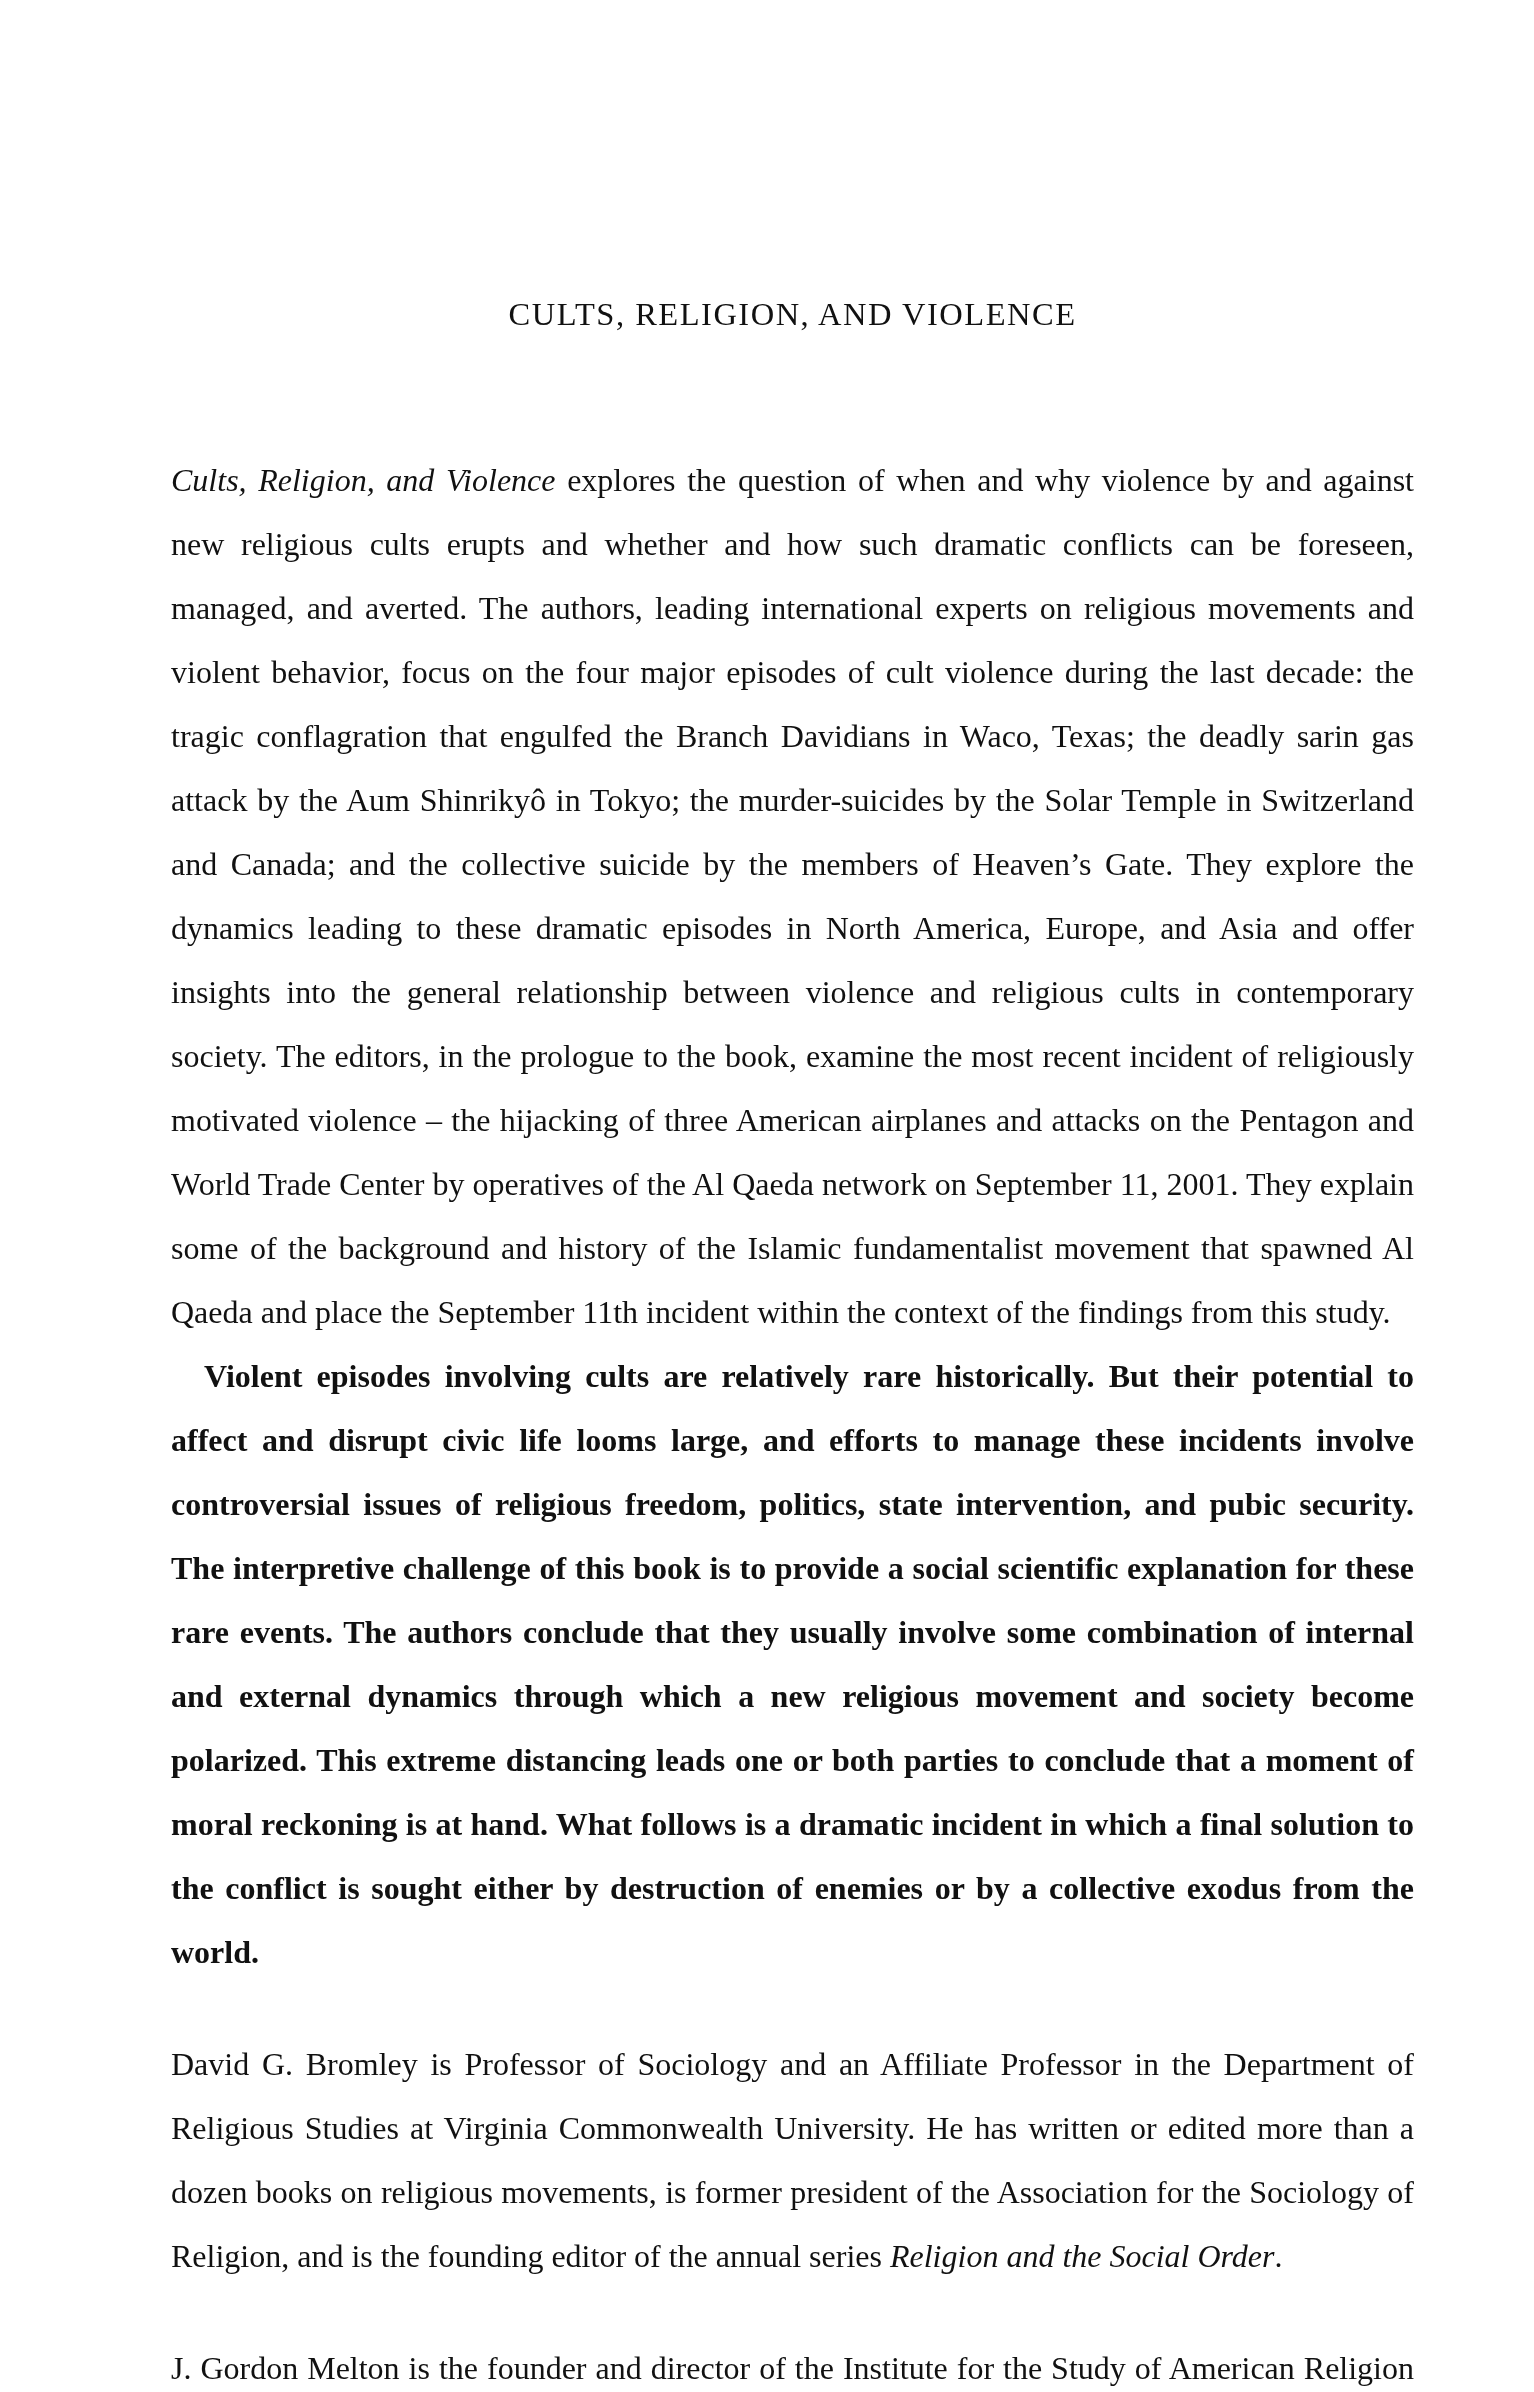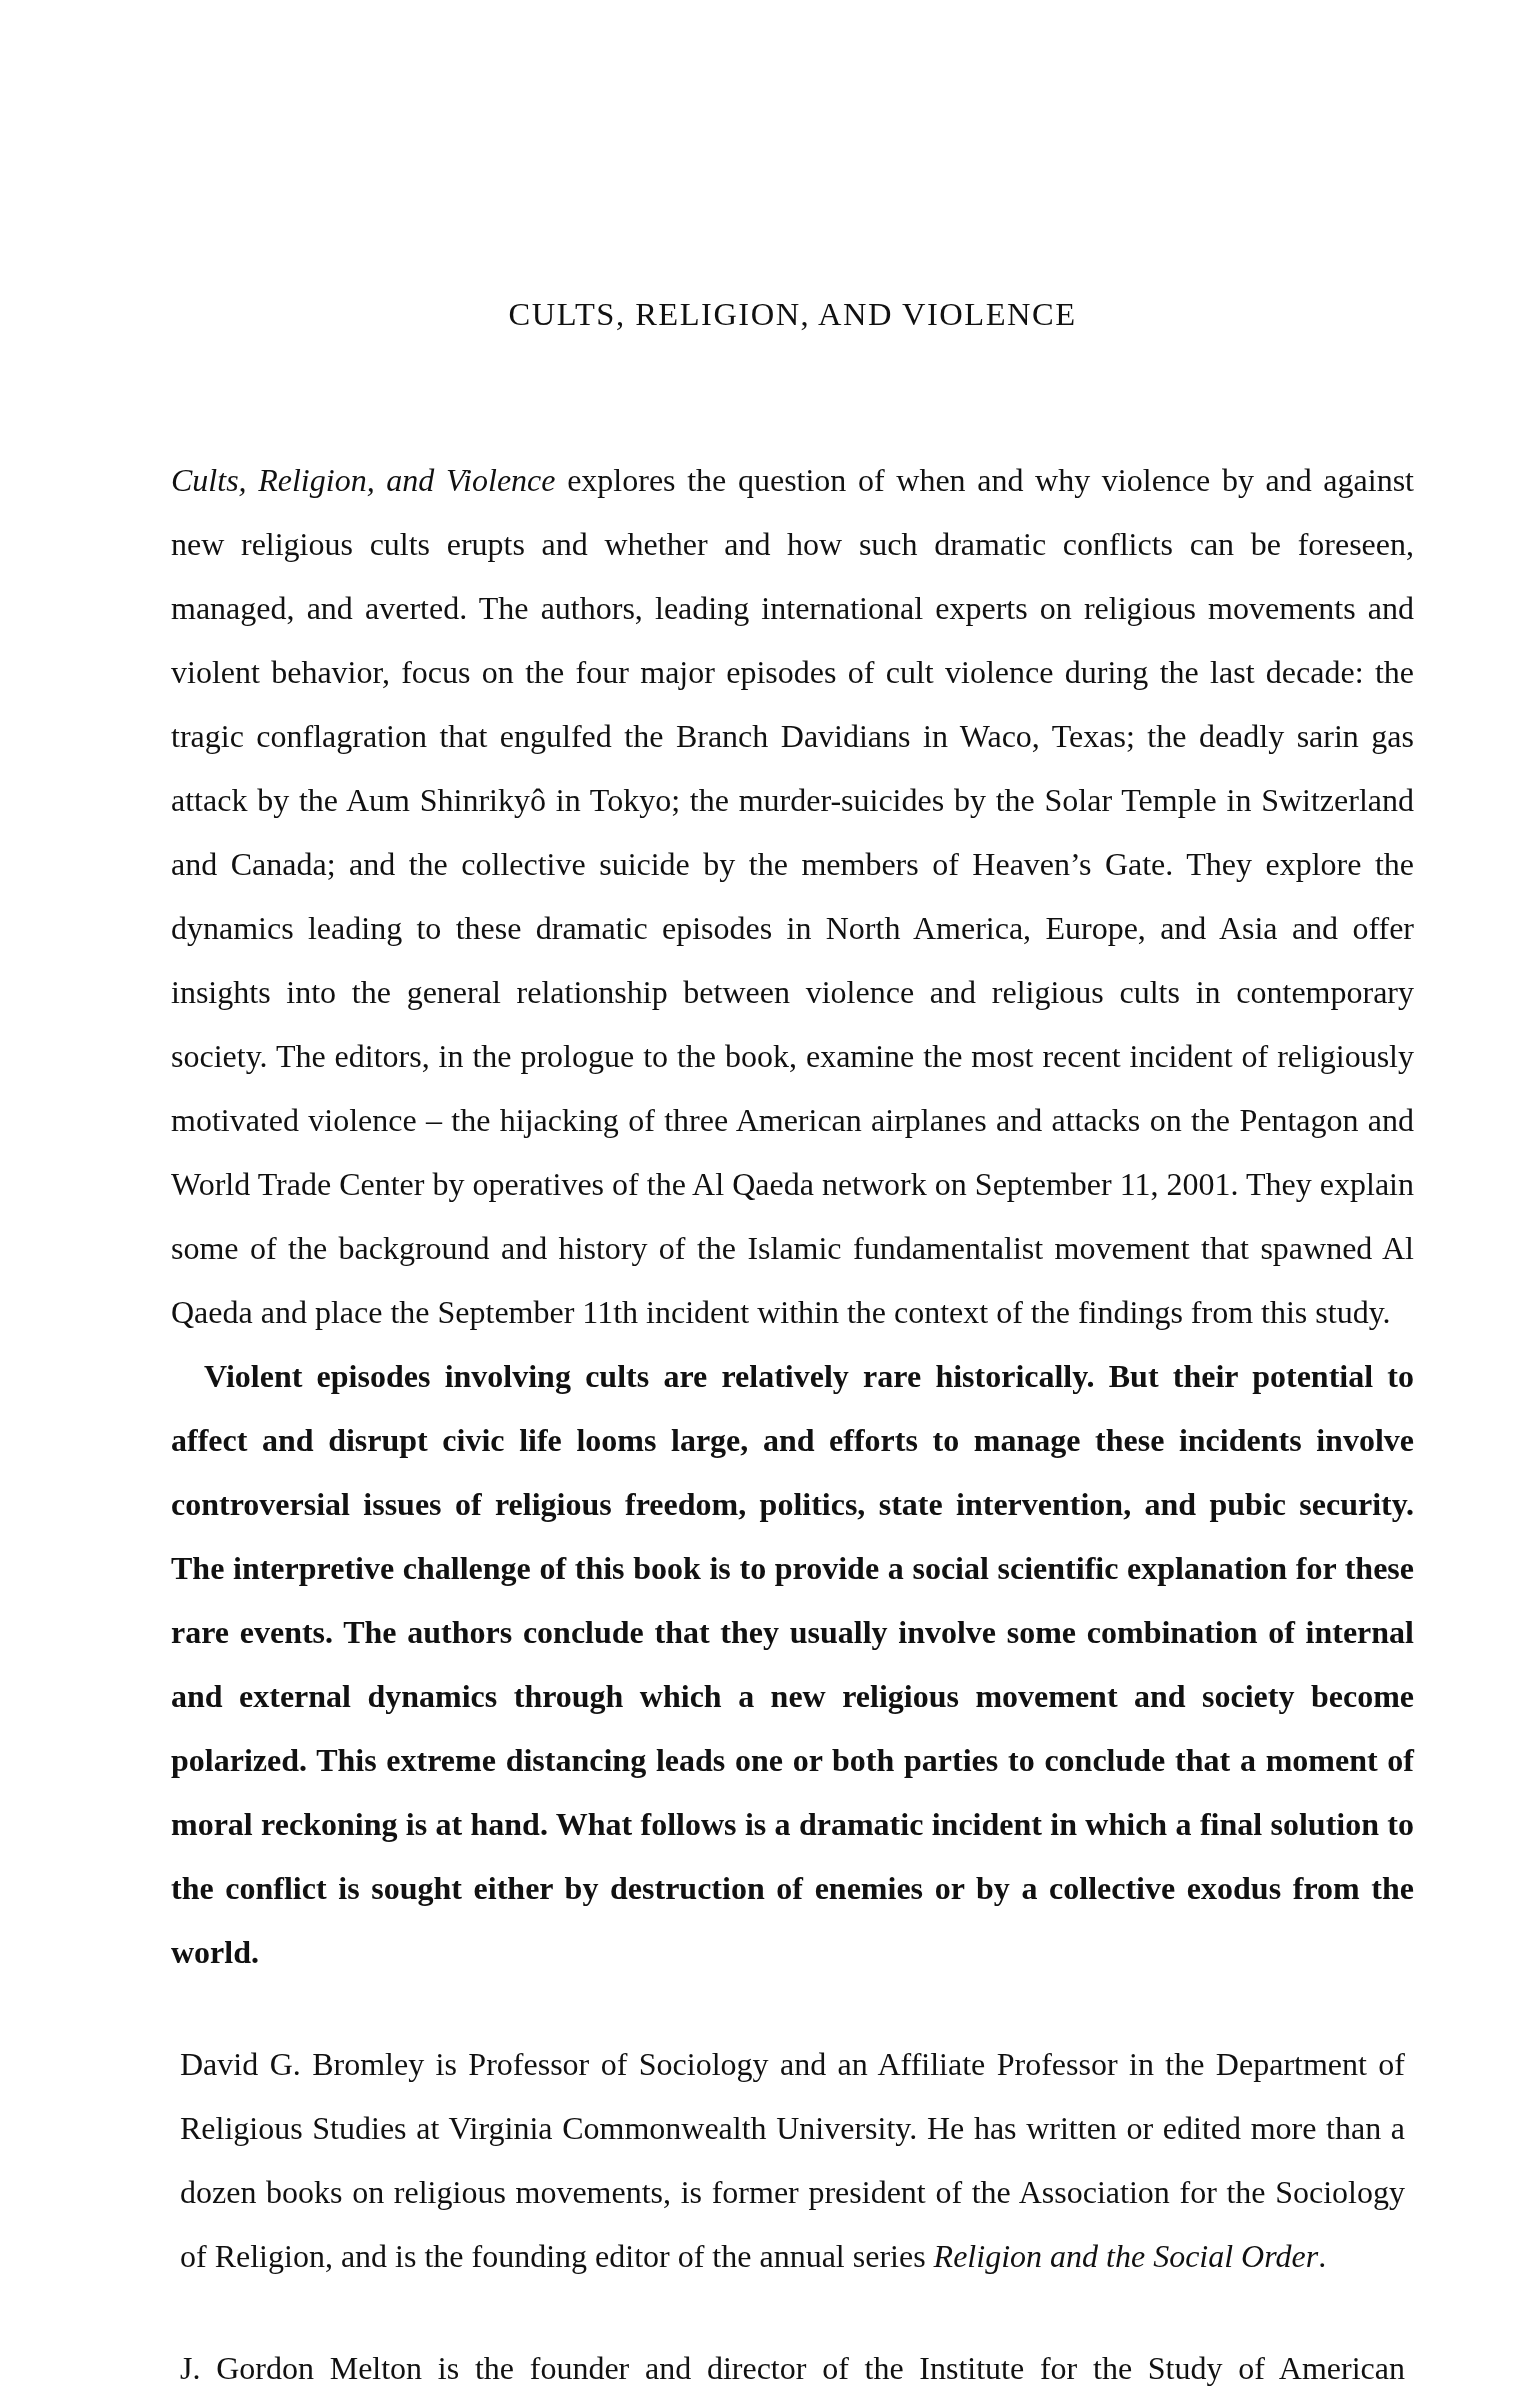--- a/index.html
+++ b/index.html
@@ -44,21 +44,21 @@
     .para {
       margin: 0;
       text-align: justify;
       hyphens: manual;
     }
     .para.indent {
       text-indent: 33px;
       font-weight: bold;
     }
     .bio {
-      margin: 9px;
+      margin: 0;
       text-align: justify;
     }
     .bio-1 { margin-top: 48px; }
     .bio-2 { margin-top: 48px; }
     em { font-style: italic; }
   </style>
 </head>
 <body>
 
 <div class="page">

